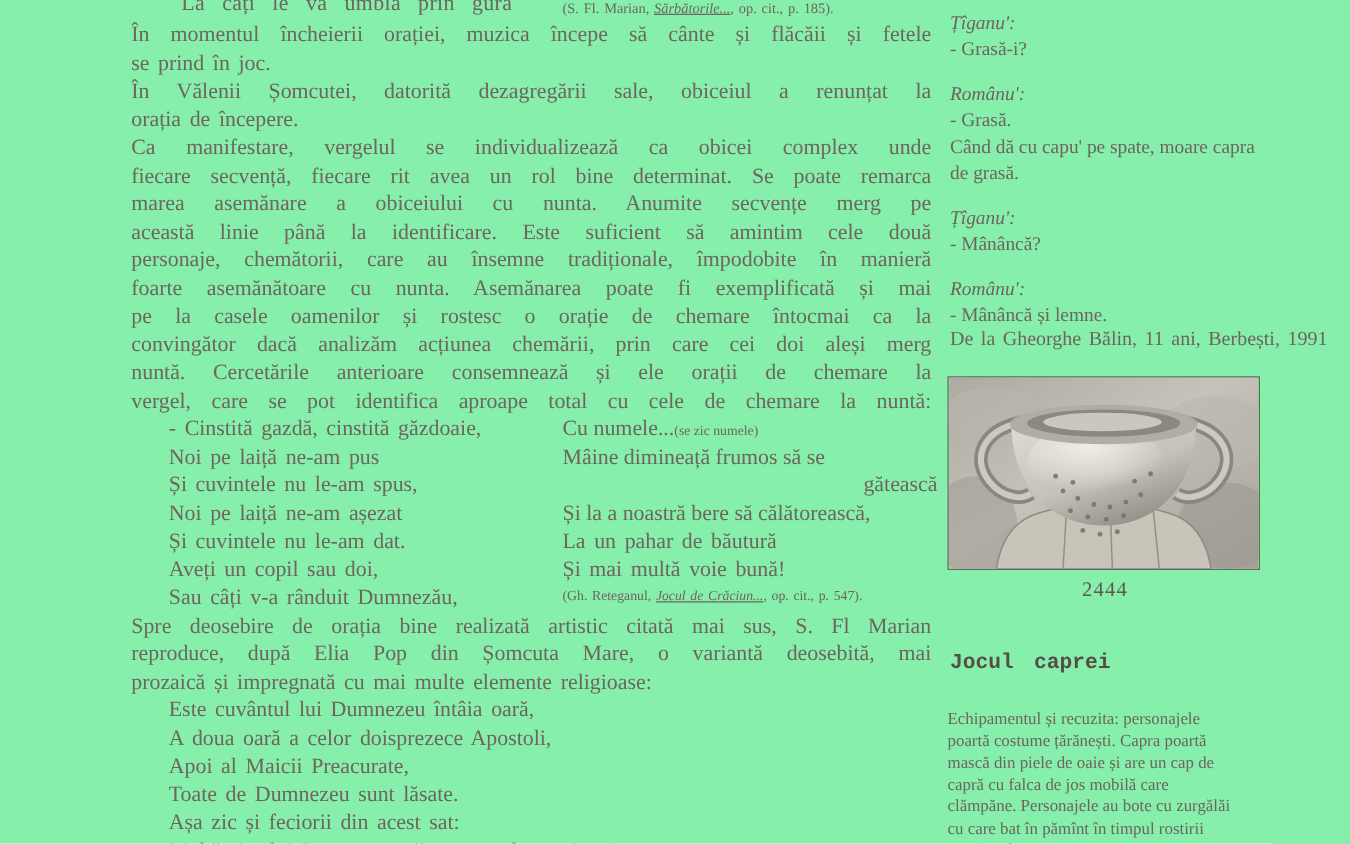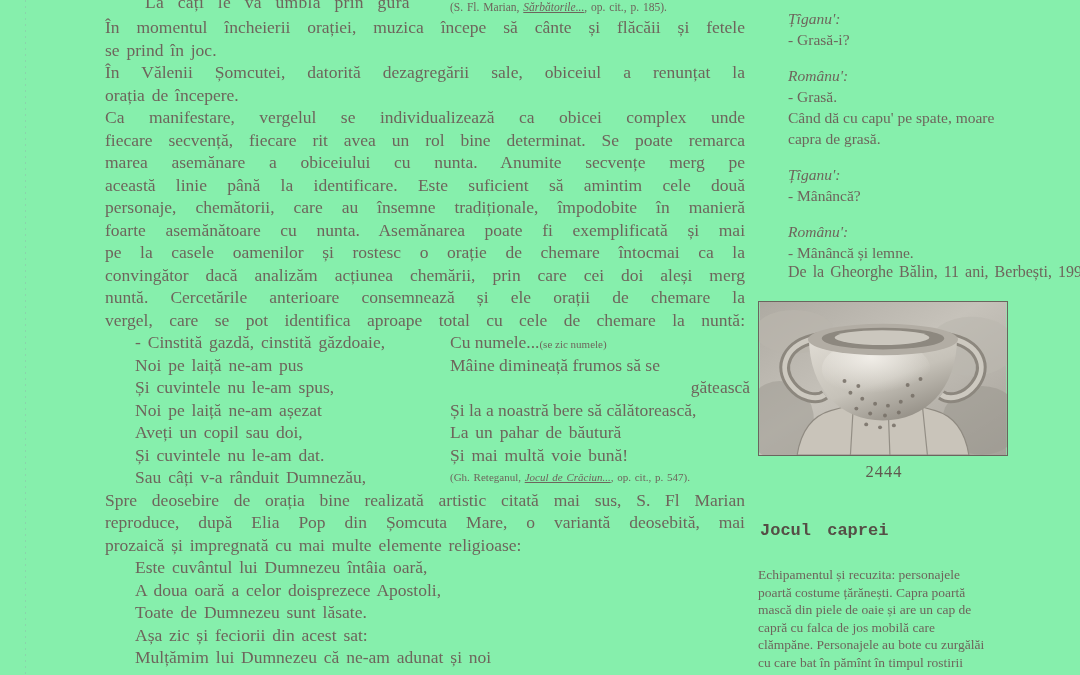--- a/index.html
+++ b/index.html
@@ -30,21 +30,21 @@
   .verse-left{position:absolute;left:30px;top:0;width:310px;}
   .verse-right{position:absolute;left:345px;top:0;width:300px;}
   .vr-note{font-size:11px;}
   .vr-right{text-align:right;}
   .vr-cite{font-size:11px;word-spacing:1px;}
   .verse2{padding-left:30px;}
   .wsp{word-spacing:2.5px;}
   
   .sidebar{position:absolute;left:760px;top:8px;width:252px;
     font-size:15.5px;line-height:21px;}
-  .dlg-block{margin-bottom:15px;margin-left:28px;}
+  .dlg-block{margin-bottom:15px;}
   .speaker{font-style:italic;}
   .source-note{font-size:16px;line-height:15px;margin-top:1px;word-spacing:2px;
     white-space:nowrap;}
   .photo{position:absolute;left:758px;top:301px;width:250px;height:155px;
     border:1px solid #6a655e;box-sizing:border-box;}
   .photo svg{display:block;width:100%;height:100%;}
   .cat-number{position:absolute;left:760px;top:462px;width:248px;
     text-align:center;font-size:16.5px;letter-spacing:1px;color:#60584f;}
   .cat-title{position:absolute;left:760px;top:521px;width:248px;
     font-size:17px;font-weight:bold;word-spacing:6px;
@@ -89,22 +89,22 @@
       <div class="line j">nuntă. Cercetările anterioare consemnează și ele orații de chemare la</div>
       <div class="line j">vergel, care se pot identifica aproape total cu cele de chemare la nuntă:</div>
     </div>
 
     <div class="verse-block">
       <div class="verse-left">
         <div class="line wsp">- Cinstită gazdă, cinstită găzdoaie,</div>
         <div class="line wsp">Noi pe laiță ne-am pus</div>
         <div class="line wsp">Și cuvintele nu le-am spus,</div>
         <div class="line wsp">Noi pe laiță ne-am așezat</div>
+        <div class="line wsp">Și cuvintele nu le-am dat.</div>
         <div class="line wsp">Aveți un copil sau doi,</div>
-        <div class="line wsp">Și cuvintele nu le-am dat.</div>
         <div class="line wsp">Sau câți v-a rânduit Dumnezău,</div>
       </div>
       <div class="verse-right">
         <div class="line"><span>Cu numele...</span><span class="vr-note">(se zic numele)</span></div>
         <div class="line">Mâine dimineață frumos să se</div>
         <div class="line vr-right">gătească</div>
         <div class="line">Și la a noastră bere să călătorească,</div>
         <div class="line wsp">La un pahar de băutură</div>
         <div class="line wsp">Și mai multă voie bună!</div>
         <div class="line vr-cite"><span>(Gh. Reteganul, </span><span class="it">Jocul de Crăciun...</span><span>, op. cit., p. 547).</span></div>
@@ -113,20 +113,21 @@
 
     <div>
       <div class="line j">Spre deosebire de orația bine realizată artistic citată mai sus, S. Fl Marian</div>
       <div class="line j">reproduce, după Elia Pop din Șomcuta Mare, o variantă deosebită, mai</div>
       <div class="line wsp">prozaică și impregnată cu mai multe elemente religioase:</div>
     </div>
 
     <div class="verse2">
       <div class="line wsp">Este cuvântul lui Dumnezeu întâia oară,</div>
       <div class="line wsp">A doua oară a celor doisprezece Apostoli,</div>
+      <div class="line wsp">Apoi al Maicii Preacurate,</div>
       <div class="line wsp">Toate de Dumnezeu sunt lăsate.</div>
       <div class="line wsp">Așa zic și feciorii din acest sat:</div>
       <div class="line wsp">Mulțămim lui Dumnezeu că ne-am adunat și noi</div>
     </div>
 
   </div>
 
   <div class="sidebar">
     <div class="dlg-block">
       <div class="speaker">Țîganu':</div>

